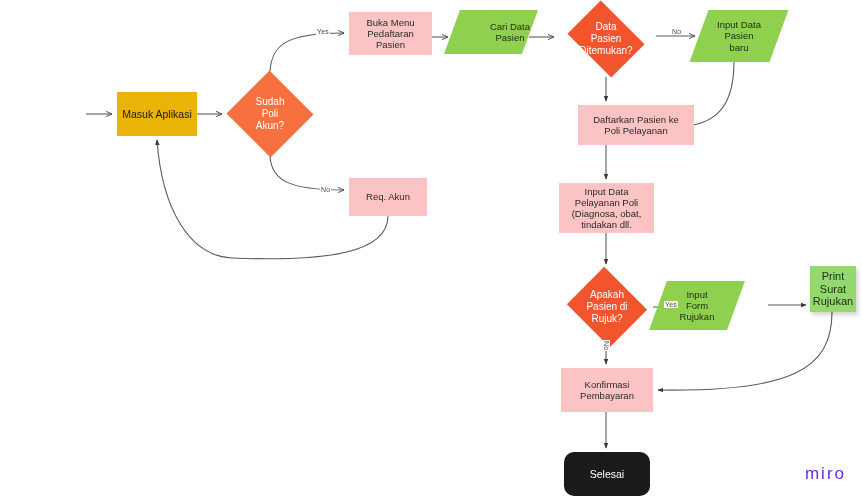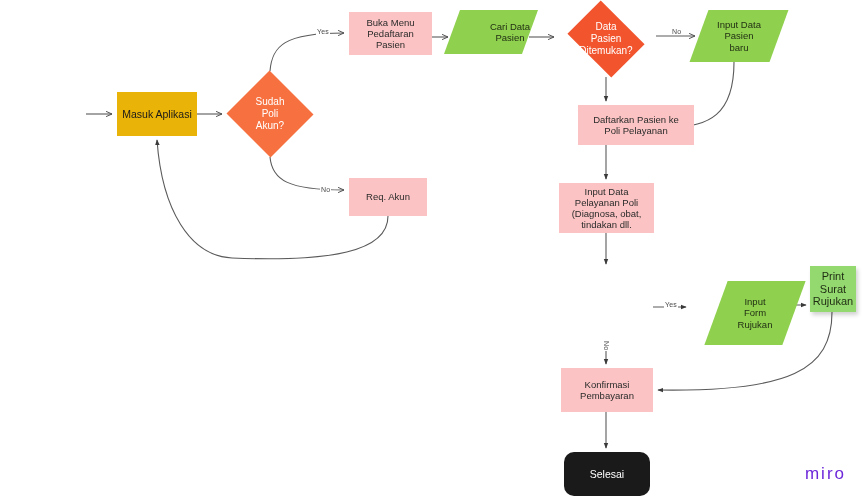--- a/index.html
+++ b/index.html
@@ -220,22 +220,28 @@
 Poli Pelayanan</span>
   </div>
 
   <div class="node n-pink" style="left:559px;top:183px;width:95px;height:50px;">
     <span>Input Data
 Pelayanan Poli
 (Diagnosa, obat,
 tindakan dll.</span>
   </div>
 
-
-  <div class="node n-green" style="left:716px;top:281px;width:78px;height:64px;">
+  <div class="node n-dia" style="left:561px;top:267px;width:92px;height:80px;">
+    <span class="dia-shape" style="transform:rotate(45deg) scale(0.66);"></span>
+    <span class="dia-label">Apakah
+Pasien di
+Rujuk?</span>
+  </div>
+
+  <div class="node n-green" style="left:658px;top:281px;width:78px;height:49px;">
     <span class="par-shape"></span>
     <span class="par-label">Input
 Form
 Rujukan</span>
   </div>
 
   <div class="node n-sticky" style="left:810px;top:266px;width:46px;height:46px;">
     <span>Print
 Surat
 Rujukan</span>

